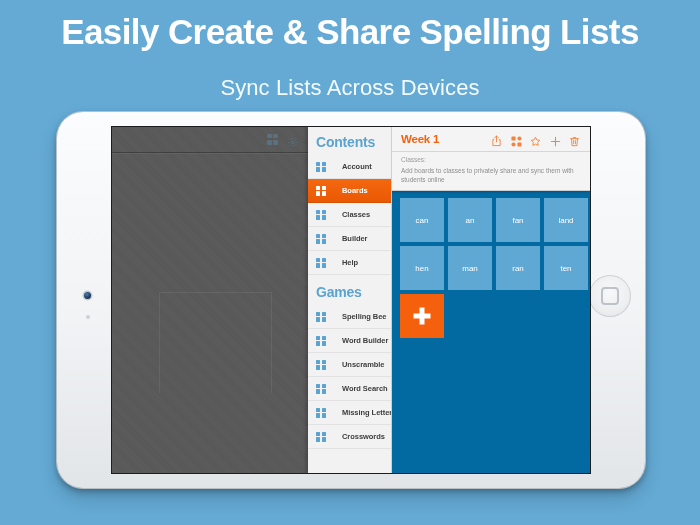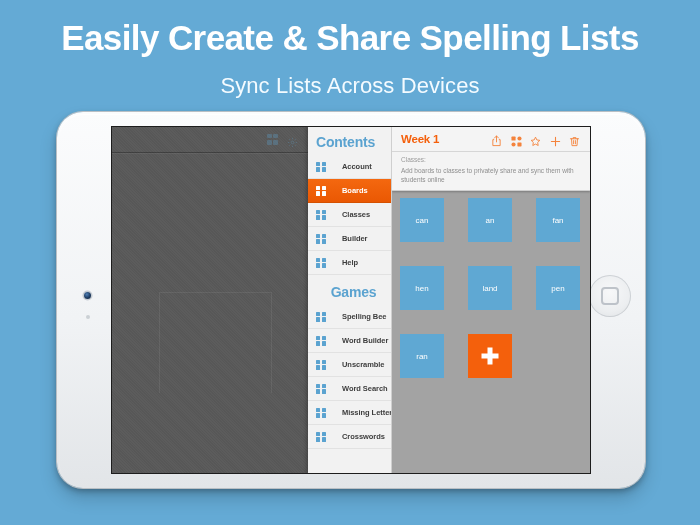--- a/index.html
+++ b/index.html
@@ -16,31 +16,31 @@
   }
 
   
   .promo {
     position: absolute;
     top: 0; left: 0;
     width: 700px;
     text-align: center;
   }
   .promo-title {
-    margin: 6px;
+    margin: 0;
     padding-top: 14px;
     font-size: 35px;
     font-weight: bold;
     color: #ffffff;
     letter-spacing: -0.6px;
     font-family: "Liberation Sans", sans-serif;
     line-height: 1.05;
   }
   .promo-sub {
-    margin: 8px;
+    margin: 16px;
     padding-top: 8px;
     font-size: 22px;
     font-weight: normal;
     color: #f4fbff;
     letter-spacing: 0.1px;
     font-family: "Liberation Sans", sans-serif;
   }
 
   
   .tablet {
@@ -185,21 +185,21 @@
     overflow: hidden;
   }
   .sb-heading {
     font-size: 14px;
     font-weight: bold;
     color: #5ba3d0;
     padding: 7px 0 5px 8px;
     letter-spacing: -0.2px;
     font-family: "Liberation Sans", sans-serif;
   }
-  .sb-heading.games { padding-top: 9px; text-align: center; }
+  .sb-heading.games { padding-top: 9px; }
   .sb-item {
     display: flex;
     align-items: center;
     gap: 16px;
     padding: 0 4px 0 8px;
     height: 24px;
     box-sizing: border-box;
     border-bottom: 1px solid #e2e2e2;
     color: #3d3d3d;
     font-size: 7.5px;
@@ -227,21 +227,21 @@
     background: #5ba3d0;
     border-radius: 0.5px;
   }
   .sb-item.active .sb-icon span { background: #ffffff; }
 
   
   .board {
     position: relative;
     flex: 1 1 auto;
     height: 100%;
-    background: #a3a3a3;
+    background: #0369a1;
     display: flex;
     flex-direction: column;
     overflow: hidden;
   }
   .board-header {
     background: #f4f4f4;
     height: 25px;
     flex: 0 0 25px;
     display: flex;
     align-items: center;
@@ -285,21 +285,21 @@
     font-size: 6.5px;
     line-height: 1.45;
     font-family: "Liberation Sans", sans-serif;
   }
   .tile-grid {
     flex: 1 1 auto;
     padding: 7px 0 0 8px;
     display: flex;
     flex-wrap: wrap;
     align-content: flex-start;
-    gap: 24px;
+    gap: 4px;
   }
   .tile {
     width: 44px;
     height: 44px;
     background: #5fa8d3;
     color: #ffffff;
     font-size: 8px;
     display: flex;
     align-items: center;
     justify-content: center;
@@ -509,24 +509,25 @@
 
       <div class="board-note">
         <div class="note-label">Classes:</div>
         <div class="note-text">Add boards to classes to privately share and sync them with students online</div>
       </div>
 
       <div class="tile-grid">
         <div class="tile">can</div>
         <div class="tile">an</div>
         <div class="tile">fan</div>
+        <div class="tile">land</div>
         <div class="tile">hen</div>
-        <div class="tile">land</div>
-        <div class="tile">pen</div>
+        <div class="tile">man</div>
         <div class="tile">ran</div>
+        <div class="tile">ten</div>
         <div class="tile add">
           <span class="plus-h"></span>
           <span class="plus-v"></span>
         </div>
       </div>
     </div>
 
   </div>
 </div>
 

